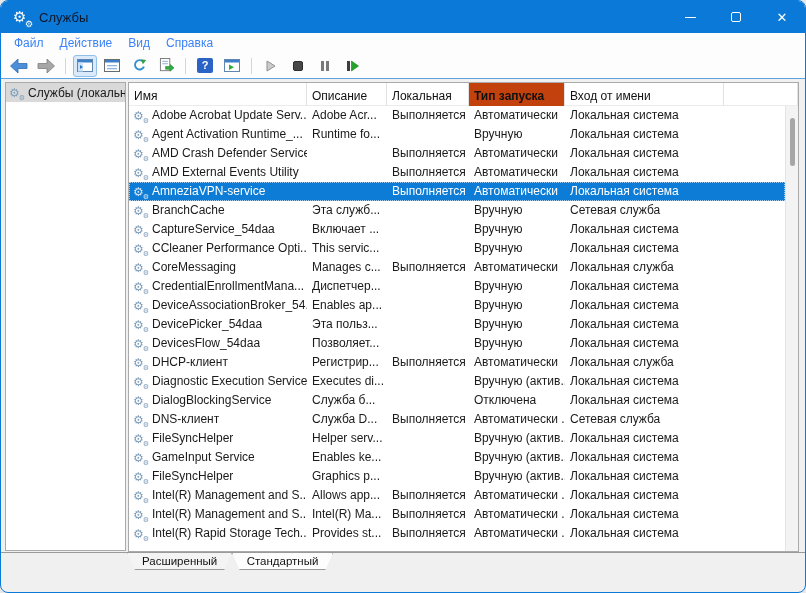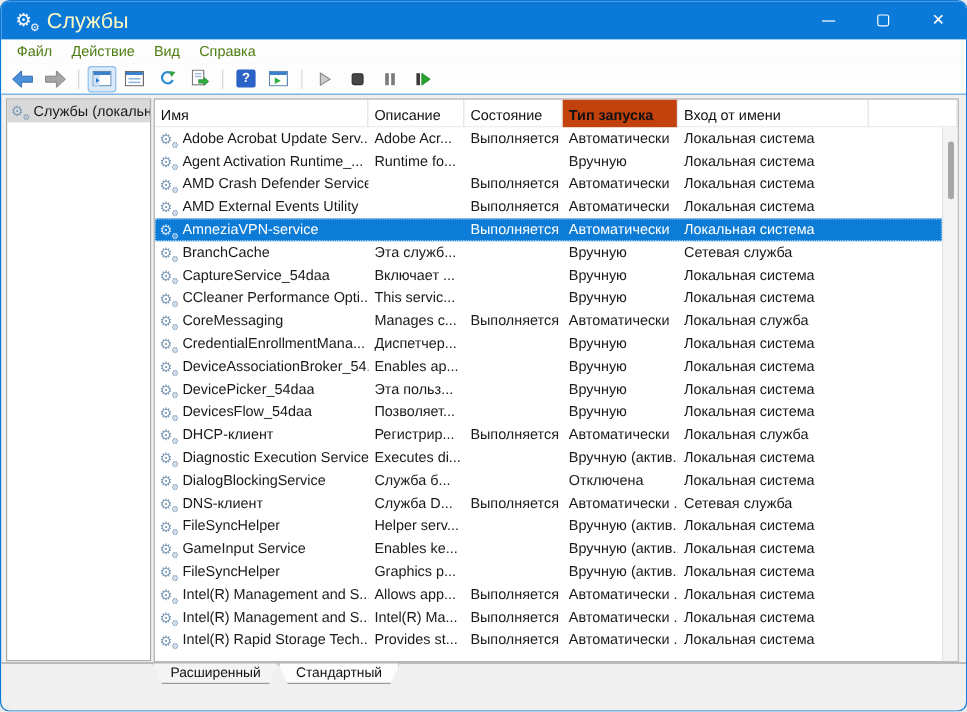--- a/index.html
+++ b/index.html
@@ -8,28 +8,28 @@
     position:relative;width:806px;height:593px;
     font-family:"Liberation Sans","DejaVu Sans",sans-serif;
     font-size:12px;color:#1a1a1a;
     background:#f0f0f0;border:1.5px solid #0b79d7;border-radius:8px;overflow:hidden;
   }
   
   .titlebar{position:absolute;left:0;top:0;right:0;height:32px;background:#0b79d7;display:flex;align-items:center;}
   .title-icon{position:relative;width:18px;height:18px;margin:0 8px 0 12px;color:#ffffff;}
   .title-icon .g1{position:absolute;left:0;top:0;font-size:15px;line-height:18px;}
   .title-icon .g2{position:absolute;right:-2px;bottom:-3px;font-size:9px;line-height:9px;}
-  .title-text{color:#fef9c3;font-size:18px;}
+  .title-text{color:#0f172a;font-size:13px;}
   .win-controls{margin-left:auto;display:flex;height:32px;}
   .win-btn{width:46px;height:32px;display:flex;align-items:center;justify-content:center;color:#ffffff;font-size:13px;}
   .min-glyph{display:block;width:11px;height:1px;background:#ffffff;}
   .max-glyph{display:block;width:10px;height:10px;border:1.2px solid #ffffff;border-radius:2px;}
   
   .menubar{position:absolute;left:0;top:32px;right:0;height:20px;background:#fdfdfd;display:flex;align-items:center;padding-left:5px;}
-  .menu-item{padding:0 8px;height:20px;line-height:20px;color:#4d7c0f;}
+  .menu-item{padding:0 8px;height:20px;line-height:20px;color:#3b82f6;}
   
   .toolbar{position:absolute;left:0;top:52px;right:0;height:26px;background:#fdfdfd;border-bottom:1px solid #5ea4e0;display:flex;align-items:center;padding-left:6px;gap:3px;}
   .tb{width:24px;height:22px;display:flex;align-items:center;justify-content:center;border:1px solid transparent;border-radius:3px;}
   .tb.active{background:#daeafa;border-color:#90bfe8;}
   .tb-sep{width:1px;height:16px;background:#d6d6d6;margin:0 4px;}
   .tb svg{display:block;}
   .help-box{width:16px;height:15px;background:#2b62c6;border-radius:2px;color:#fff;font-weight:bold;font-size:11px;line-height:15px;text-align:center;}
   
   .tree{position:absolute;left:4px;top:81px;width:121px;height:469px;background:#ffffff;border:1px solid #aaaaaa;overflow:hidden;}
   .tree-item{display:flex;align-items:center;height:19px;background:#d9d9d9;white-space:nowrap;overflow:hidden;padding-left:3px;}
@@ -177,21 +177,21 @@
     </div>
   </div>
 
   <div class="listpanel">
     <div class="lheader lgrid">
       <div class="hcell">
         <span class="sort-chevron">⌃</span>
         <span>Имя</span>
       </div>
       <div class="hcell">Описание</div>
-      <div class="hcell">Состояние</div>
+      <div class="hcell">Локальная</div>
       <div class="hcell hl">Тип запуска</div>
       <div class="hcell">Вход от имени</div>
       <div class="hcell"></div>
     </div>
     <div class="rows">
         <div class="row lgrid">
           <div class="cell c-name">
             <span class="gear gearchar">⚙</span>
             <span class="txt">Adobe Acrobat Update Serv...</span>
           </div>

